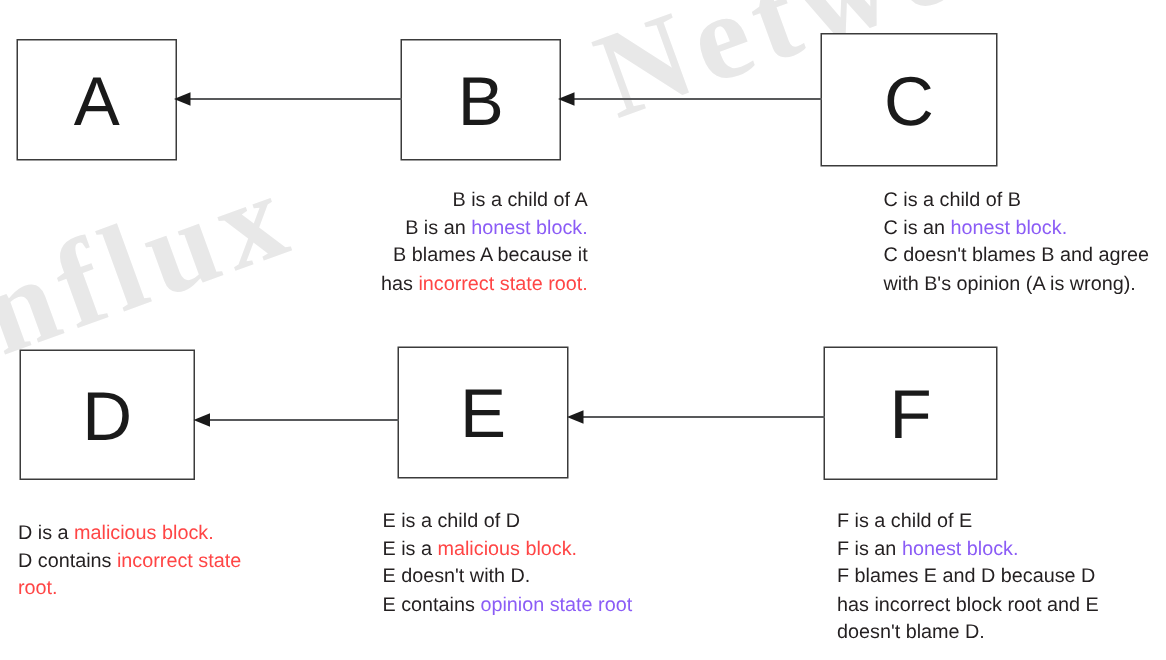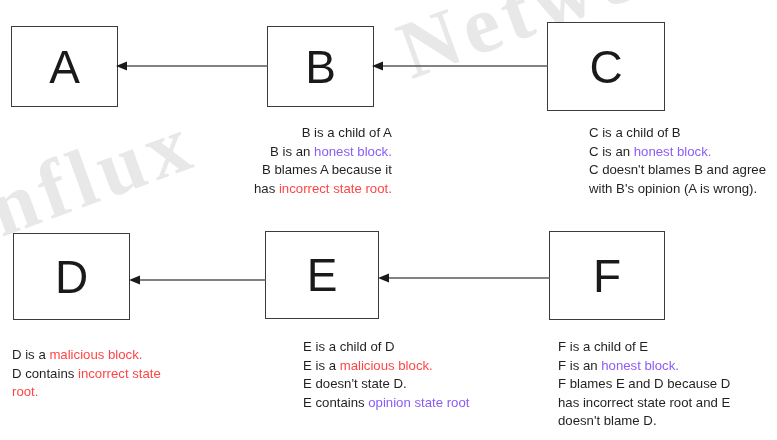--- a/index.html
+++ b/index.html
@@ -156,28 +156,28 @@
       <polygon points="0,6 11,1.5 11,10.5" fill="#1a1a1a"></polygon>
     </svg>
   </div>
 
   <div class="caption" style="left:12px; top:346px;">
       <span class="ln"><span>D is a </span><span class="bad">malicious block.</span></span>
       <span class="ln"><span>D contains </span><span class="bad">incorrect state</span></span>
       <span class="ln"><span class="bad">root.</span></span>
     </div>
 
-  <div class="caption" style="left:255px; top:338px;margin-left:48px;">
+  <div class="caption" style="left:255px; top:338px;">
       <span class="ln"><span>E is a child of D</span></span>
       <span class="ln"><span>E is a </span><span class="bad">malicious block.</span></span>
-      <span class="ln"><span>E doesn't state D.</span></span>
+      <span class="ln"><span>E doesn't with D.</span></span>
       <span class="ln"><span>E contains </span><span class="good">opinion state root</span></span>
     </div>
 
   <div class="caption" style="left:558px; top:338px;">
       <span class="ln"><span>F is a child of E</span></span>
       <span class="ln"><span>F is an </span><span class="good">honest block.</span></span>
       <span class="ln"><span>F blames E and D because D</span></span>
-      <span class="ln"><span>has incorrect state root and E</span></span>
+      <span class="ln"><span>has incorrect block root and E</span></span>
       <span class="ln"><span>doesn't blame D.</span></span>
     </div>
 
 </div>
 
 </body></html>

